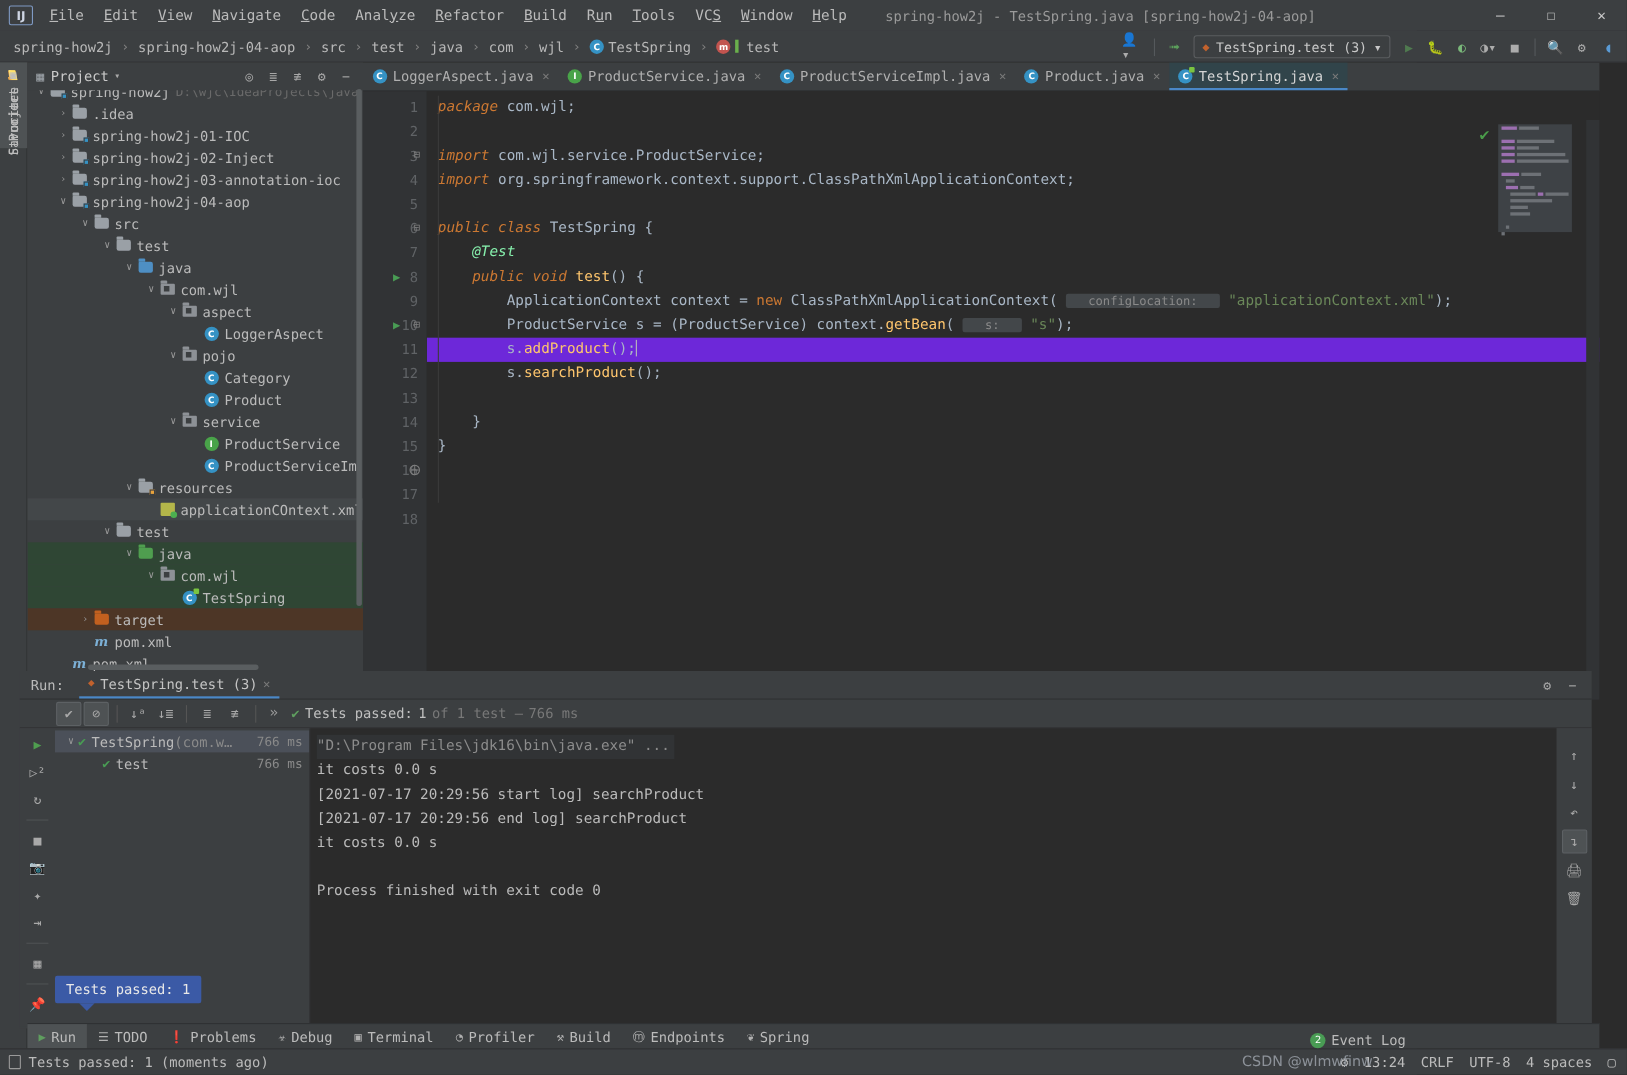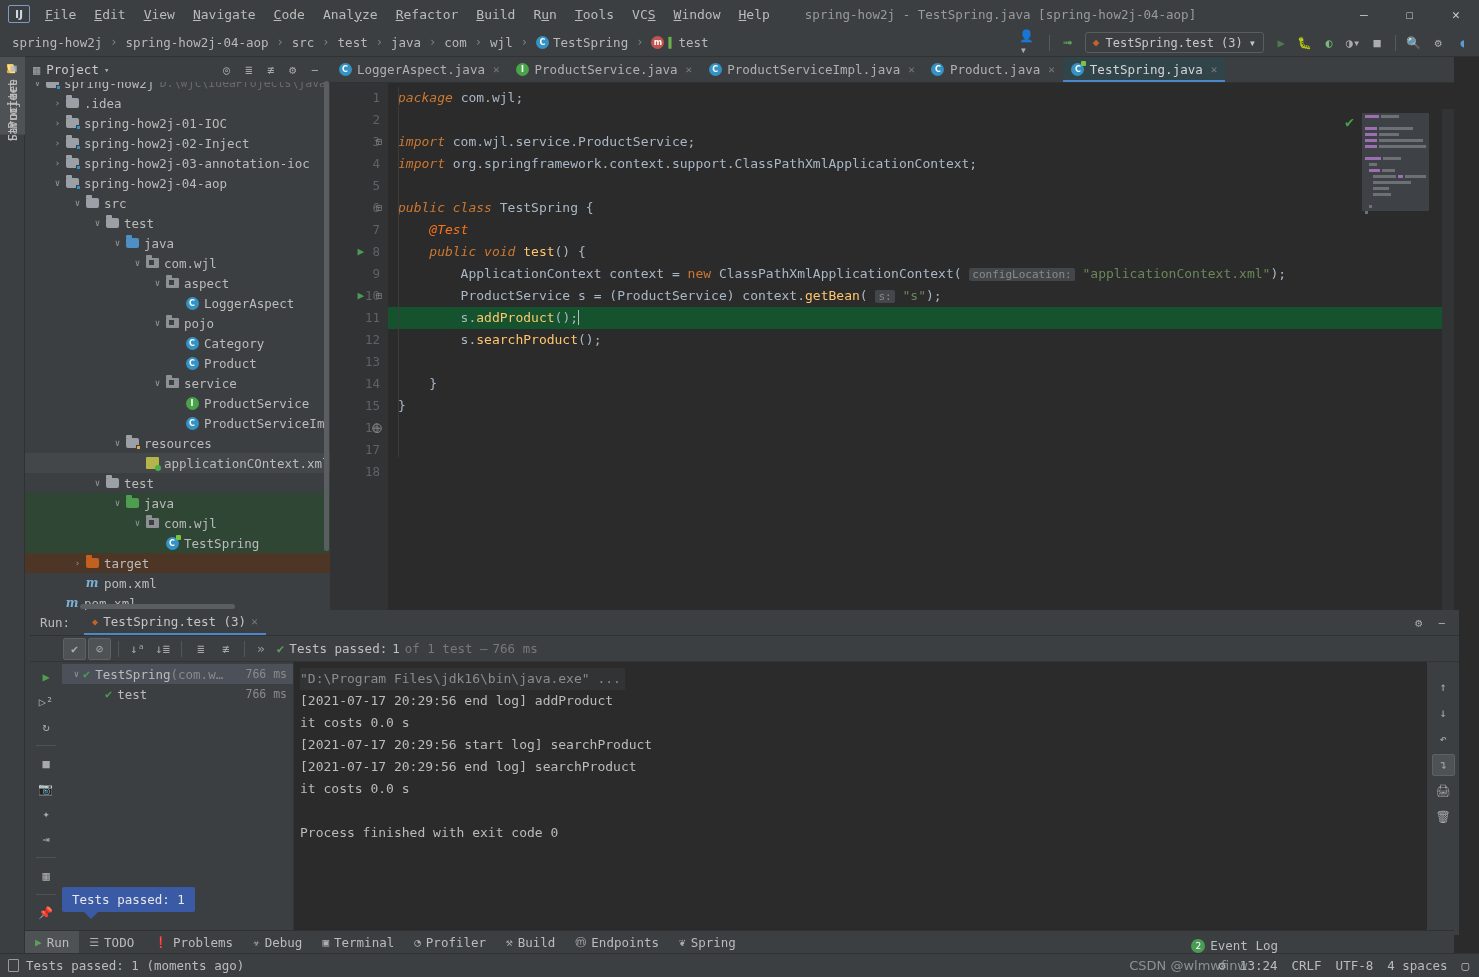--- a/index.html
+++ b/index.html
@@ -184,51 +184,51 @@
   }
   .gmark { position:absolute; right:24px; color:#499c54; font-size:11px; }
   .fold { position:absolute; right:6px; color:#808080; font-size:10px; }
   .code {
     flex:1; padding-top:4px; position:relative; background:#2b2b2b; overflow:hidden;
   }
   .cline {
     height:22px; line-height:22px; white-space:pre; font-size:13px;
     font-family:"DejaVu Sans Mono", monospace; padding-left:10px;
   }
-  .cline.cur { background:#14532d; }
+  .cline.cur { background:#6d28d9; }
   .kw { color:#cc7832; }
   .kwi { color:#cc7832; font-style:italic; }
   .pur { color:#b389c5; font-style:italic; }
   .pln { color:#a9b7c6; }
   .str { color:#6a8759; }
-  .ann { color:#f97316; font-style:italic; }
+  .ann { color:#86efac; font-style:italic; }
   .mth { color:#ffc66d; }
   .hint {
-    background:#43474a; color:#8a8a8a; font-size:11px; padding:0 3px;
+    background:#43474a; color:#8a8a8a; font-size:11px; padding:0 20px;
     border-radius:2px;
   }
   .caret { display:inline-block; width:1px; height:15px; background:#bbbbbb; vertical-align:-3px; }
   .indent-guide {
     position:absolute; left:10px; top:4px; width:1px; height:370px; background:#3b3b3b;
   }
   .minimap {
     position:absolute; right:25px; top:30px; width:67px; height:98px;
     background:#3e4246;
   }
   .mm-line { height:4px; margin:2px 3px; display:flex; gap:2px; }
   .mm-seg { height:3px; background:#6d7176; }
   .mm-seg.p { background:#9c6fb0; }
   .ok-check {
     position:absolute; right:100px; top:30px; color:#4a9c4a; font-size:15px;
   }
   .err-stripe { position:absolute; right:0; top:26px; width:12px; height:527px; background:#313335; }
 
   
   .runpanel {
-    position:absolute; left:30px; top:610px; width:1429px; height:325px;
+    position:absolute; left:18px; top:610px; width:1429px; height:325px;
     background:#3c3f41;
   }
   .run-head {
     height:26px; display:flex; align-items:center; padding-left:10px;
     border-bottom:1px solid #2f3133;
   }
   .run-label { color:#bbbbbb; font-size:12.5px; margin-right:14px; }
   .run-tab {
     display:flex; align-items:center; gap:5px; height:25px; padding:0 8px;
     font-size:12.5px; color:#c4c4c4; border-bottom:2px solid #4a88c7;
@@ -877,21 +877,20 @@
             <span style="width: 30px; flex: 0 0 auto;"></span>
             <span class="arrow"></span>
             <span style="color: rgb(73, 156, 84); margin-right: 5px; font-size: 12px;">✔</span>
             <span>test</span>
             <span class="tms">766 ms</span>
           </div>
         </div>
 
       <div class="console" id="console">
           <div class="coline"><span class="coline cmd">"D:\Program Files\jdk16\bin\java.exe" ...</span></div>
-          <div class="coline">[2021-07-17 20:29:56 end log] addProduct</div>
           <div class="coline">it costs 0.0 s</div>
           <div class="coline">[2021-07-17 20:29:56 start log] searchProduct</div>
           <div class="coline">[2021-07-17 20:29:56 end log] searchProduct</div>
           <div class="coline">it costs 0.0 s</div>
           <div class="coline"></div>
           <div class="coline">Process finished with exit code 0</div>
         </div>
 
       <div class="console-right">
         <div class="rt-ico">↑</div>

